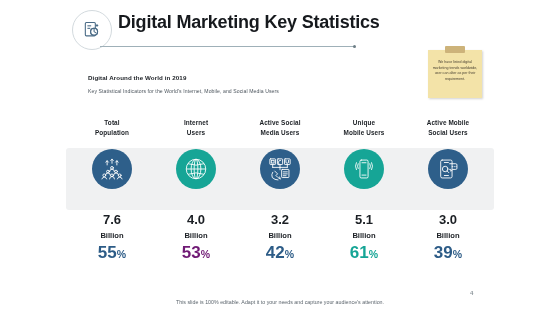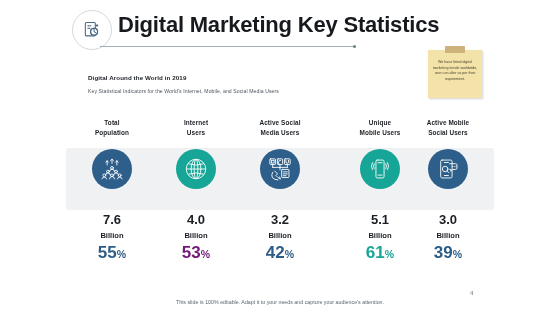--- a/index.html
+++ b/index.html
@@ -15,21 +15,21 @@
 
   
   .hdr-icon{
     position:absolute;left:72px;top:10px;width:38px;height:38px;
     border-radius:50%;border:1px solid #d3dade;background:#fff;
     display:flex;align-items:center;justify-content:center;
   }
   .hdr-icon svg{display:block;}
   .title{
     position:absolute;left:118px;top:12px;
-    font-size:22px;font-weight:bold;letter-spacing:-0.2px;
+    font-size:18px;font-weight:bold;letter-spacing:-0.2px;
     color:#16191d;white-space:nowrap;
   }
   .title-rule{
     position:absolute;left:100px;top:46px;width:255px;height:1px;
     background:#9fb0b8;
   }
   .title-rule-dot{
     position:absolute;left:353px;top:44.5px;width:3px;height:3px;
     border-radius:50%;background:#6d7e86;
   }
@@ -205,21 +205,21 @@
           <line x1="20" y1="24.3" x2="23.5" y2="24.3"></line>
           <path d="M9.5 18.5 L13 22 L11 24 Q13.5 27 16.5 28.5 L15.5 25.8"></path>
           <path d="M7 20 Q5 23 6.5 26.5 Q9.5 29.5 13.5 29.5"></path>
         </svg>
       </div>
       <div class="num">3.2</div>
       <div class="unit">Billion</div>
       <div class="pct" style="color:#2d5c87;"><span>42</span><span class="sym">%</span></div>
     </div>
 
-    <div class="col" style="left:268px;">
+    <div class="col" style="left:252px;">
       <div class="col-head">
         <span>Unique</span><br>
         <span>Mobile Users</span>
       </div>
       <div class="circle" style="background:#16a596;">
         <svg width="26" height="26" viewBox="0 0 32 32" fill="none" stroke="#ffffff" stroke-width="1.1" stroke-linecap="round">
           <rect x="11" y="5" width="10" height="22" rx="1.6"></rect>
           <line x1="13.5" y1="8.3" x2="18.5" y2="8.3"></line>
           <line x1="13.5" y1="23.5" x2="18.5" y2="23.5"></line>
           <path d="M8.8 9.5 Q7.2 12.5 8.8 15.5"></path>

